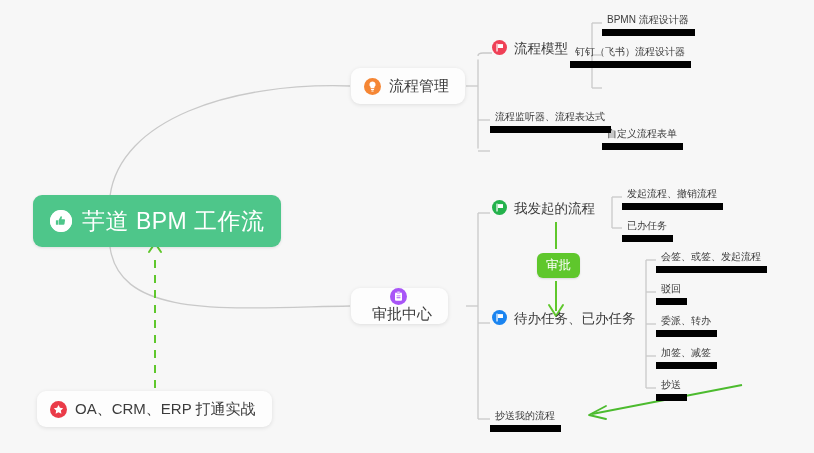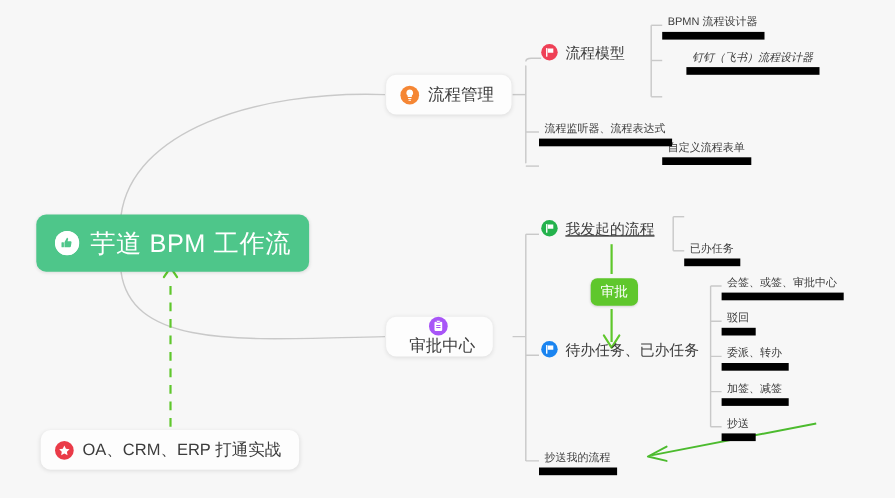--- a/index.html
+++ b/index.html
@@ -160,60 +160,61 @@
     <span class="ic" style="width:15px;height:15px;background:#ef4056;">
       <svg width="15" height="15" viewBox="0 0 15 15">
         <rect x="4.4" y="3.6" width="1.25" height="8" rx=".5" fill="#fff"></rect>
         <path d="M6 4.1 h5 v3.9 H6 z" fill="#fff"></path>
       </svg>
     </span>
     <span class="label">流程模型</span>
   </div>
 
   <div class="node leaf" style="left:602px;top:10px;">BPMN 流程设计器</div>
-  <div class="node leaf" style="left:624px;top:42px;font-style:italic;">钉钉（飞书）流程设计器</div>
+  <div class="node leaf" style="left:570px;top:42px;">钉钉（飞书）流程设计器</div>
   <div class="node leaf" style="left:602px;top:87px;margin-top:37px;">自定义流程表单</div>
 
   <div class="node leaf" style="left:490px;top:107px;">流程监听器、流程表达式</div>
 
   <div class="node card branch-2">
     <span class="ic ic-clip">
       <svg width="17" height="17" viewBox="0 0 17 17">
         <rect x="5" y="4.4" width="7" height="8.4" rx="1.1" fill="#fff"></rect>
         <rect x="6.8" y="3.2" width="3.4" height="1.9" rx=".8" fill="#fff" stroke="#a855f7" stroke-width=".7"></rect>
         <rect x="6.4" y="7.4" width="4.2" height=".85" rx=".4" fill="#a855f7"></rect>
         <rect x="6.4" y="9.3" width="4.2" height=".85" rx=".4" fill="#a855f7"></rect>
       </svg>
     </span>
     <span class="label">审批中心</span>
   </div>
 
-  <div class="node sub" style="left:492px;top:200px;text-decoration:underline;">
+  <div class="node sub" style="left:492px;top:200px;">
     <span class="ic" style="width:15px;height:15px;background:#24b24c;">
       <svg width="15" height="15" viewBox="0 0 15 15">
         <rect x="4.4" y="3.6" width="1.25" height="8" rx=".5" fill="#fff"></rect>
         <path d="M6 4.1 h5 v3.9 H6 z" fill="#fff"></path>
       </svg>
     </span>
     <span class="label">我发起的流程</span>
   </div>
 
+  <div class="node leaf" style="left:622px;top:184px;">发起流程、撤销流程</div>
   <div class="node leaf" style="left:622px;top:216px;">已办任务</div>
 
   <div class="node sub" style="left:492px;top:310px;">
     <span class="ic" style="width:15px;height:15px;background:#1a84f0;">
       <svg width="15" height="15" viewBox="0 0 15 15">
         <rect x="4.4" y="3.6" width="1.25" height="8" rx=".5" fill="#fff"></rect>
         <path d="M6 4.1 h5 v3.9 H6 z" fill="#fff"></path>
       </svg>
     </span>
     <span class="label">待办任务、已办任务</span>
   </div>
 
-  <div class="node leaf" style="left:656px;top:247px;">会签、或签、审批中心</div>
+  <div class="node leaf" style="left:656px;top:247px;">会签、或签、发起流程</div>
   <div class="node leaf" style="left:656px;top:279px;">驳回</div>
   <div class="node leaf" style="left:656px;top:311px;">委派、转办</div>
   <div class="node leaf" style="left:656px;top:343px;">加签、减签</div>
   <div class="node leaf" style="left:656px;top:375px;">抄送</div>
 
   <div class="node leaf" style="left:490px;top:406px;">抄送我的流程</div>
 
   <div class="node badge">审批</div>
 
   <div class="node card bottom-card">

